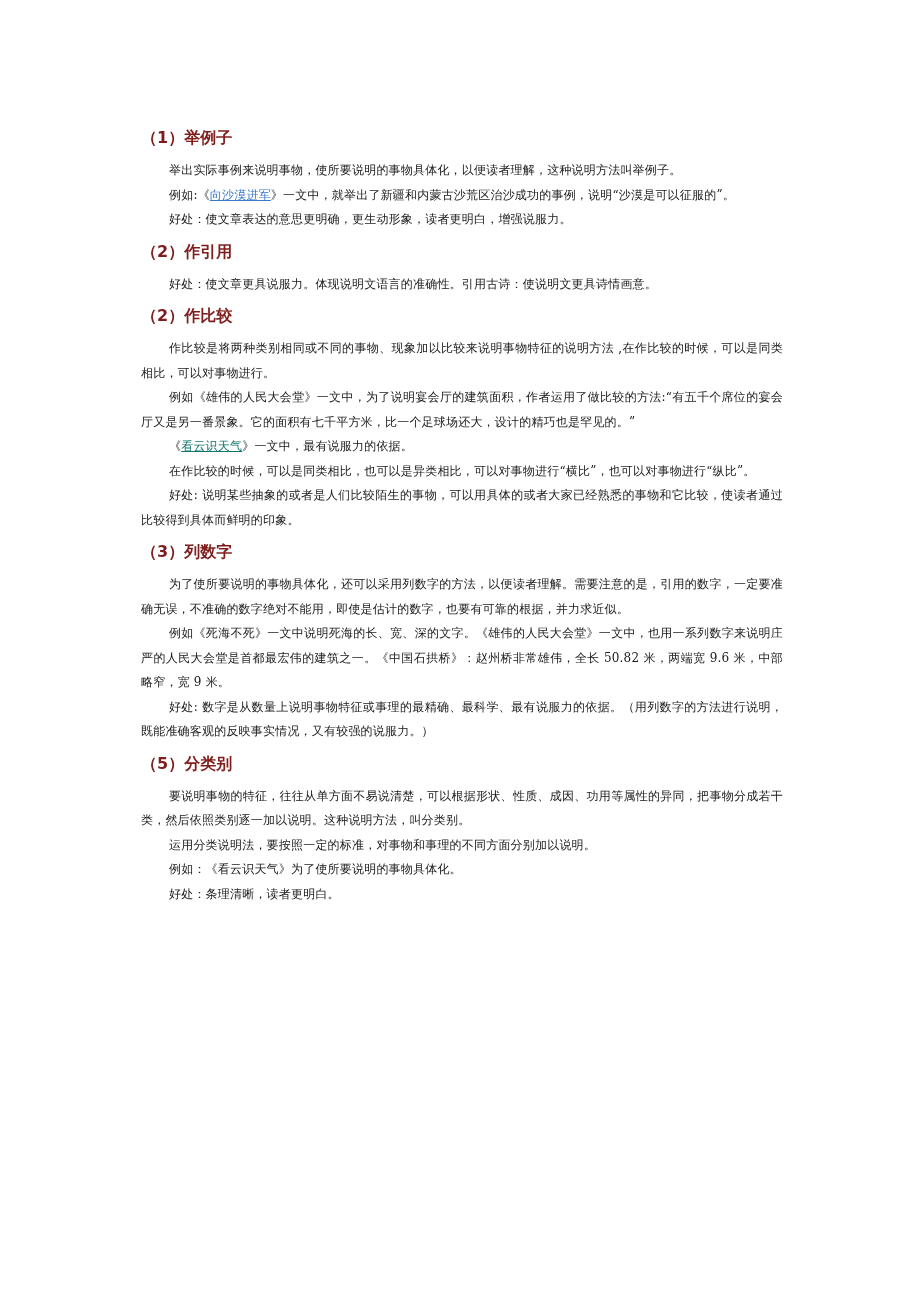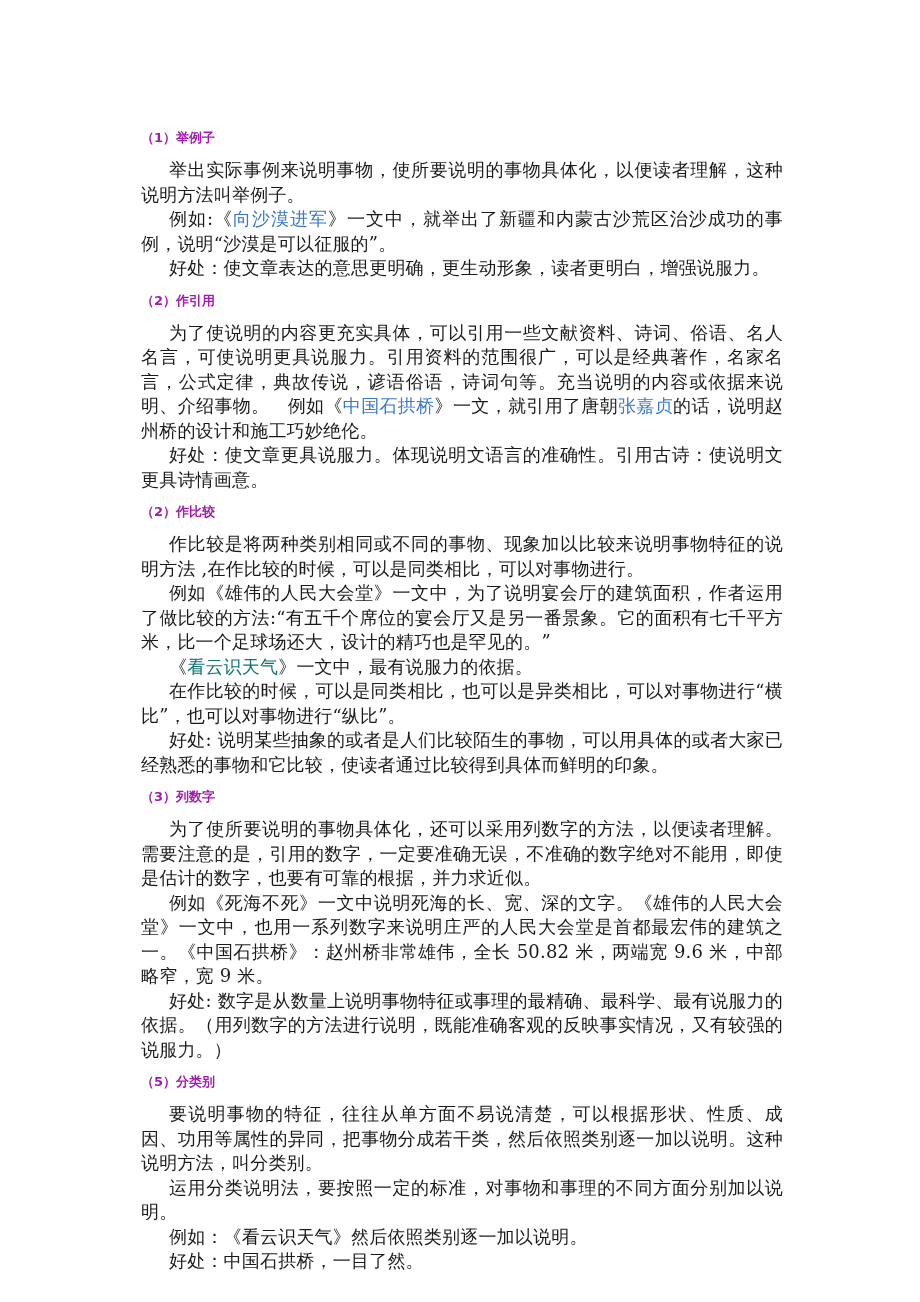--- a/index.html
+++ b/index.html
@@ -4,59 +4,58 @@
 <style>
   html, body { margin: 0; padding: 0; background: #ffffff; }
   body { width: 920px; height: 1302px; position: relative; overflow: hidden; }
   .page {
     position: absolute; left: 141px; top: 126px; width: 642px;
     font-family: "DejaVu Serif", "Liberation Serif", serif;
     color: #1a1a1a;
   }
   .section-title {
     font-family: "DejaVu Sans", "Liberation Sans", sans-serif;
-    font-weight: bold; font-size: 13px; line-height: 24px;
-    margin: 0 0 8px 0; color: #a21caf;
+    font-weight: bold; font-size: 16px; line-height: 24px;
+    margin: 0 0 8px 0; color: #7f1d1d;
   }
   .para {
-    font-size: 18px; line-height: 24.5px; margin: 0; text-indent: 28px;
+    font-size: 12px; line-height: 24.5px; margin: 0; text-indent: 28px;
     text-align: justify; letter-spacing: 0.2px;
   }
   .section { margin-bottom: 8px; }
-  .link { color: #3a78c8; }
+  .link { color: #3a78c8; text-decoration: underline; }
 </style>
 </head>
 <body>
 
 <div class="page" id="page">
     <div class="section">
       <div class="section-title">（1）举例子</div>
       <p class="para"><span>举出实际事例来说明事物，使所要说明的事物具体化，以便读者理解，这种说明方法叫举例子。</span></p>
       <p class="para"><span>例如:《</span><a class="link" style="color: rgb(58, 120, 200);">向沙漠进军</a><span>》一文中，就举出了新疆和内蒙古沙荒区治沙成功的事例，说明“沙漠是可以征服的”。</span></p>
       <p class="para"><span>好处：使文章表达的意思更明确，更生动形象，读者更明白，增强说服力。</span></p>
     </div>
     <div class="section">
       <div class="section-title">（2）作引用</div>
-      <p class="para"><span>为了使说明的内容更充实具体，可以引用一些文献资料、诗词、俗语、名人名言，可使说明更具说服力。引用资料的范围很广，可以是经典著作，名家名言，公式定律，典故传说，谚语俗语，诗词句等。充当说明的内容或依据来说明、介绍事物。　例如《</span><a class="link" style="color: rgb(58, 120, 200);">中国石拱桥</a><span>》一文，就引用了唐朝</span><a class="link" style="color: rgb(58, 120, 200);">张嘉贞</a><span>的话，说明赵州桥的设计和施工巧妙绝伦。</span></p>
       <p class="para"><span>好处：使文章更具说服力。体现说明文语言的准确性。引用古诗：使说明文更具诗情画意。</span></p>
     </div>
     <div class="section">
       <div class="section-title">（2）作比较</div>
       <p class="para"><span>作比较是将两种类别相同或不同的事物、现象加以比较来说明事物特征的说明方法 ,在作比较的时候，可以是同类相比，可以对事物进行。</span></p>
       <p class="para"><span>例如《雄伟的人民大会堂》一文中，为了说明宴会厅的建筑面积，作者运用了做比较的方法:“有五千个席位的宴会厅又是另一番景象。它的面积有七千平方米，比一个足球场还大，设计的精巧也是罕见的。”</span></p>
       <p class="para"><span>《</span><a class="link" style="color: #0f766e;">看云识天气</a><span>》一文中，最有说服力的依据。</span></p>
       <p class="para"><span>在作比较的时候，可以是同类相比，也可以是异类相比，可以对事物进行“横比”，也可以对事物进行“纵比”。</span></p>
       <p class="para"><span>好处: 说明某些抽象的或者是人们比较陌生的事物，可以用具体的或者大家已经熟悉的事物和它比较，使读者通过比较得到具体而鲜明的印象。</span></p>
     </div>
     <div class="section">
       <div class="section-title">（3）列数字</div>
       <p class="para"><span>为了使所要说明的事物具体化，还可以采用列数字的方法，以便读者理解。需要注意的是，引用的数字，一定要准确无误，不准确的数字绝对不能用，即使是估计的数字，也要有可靠的根据，并力求近似。</span></p>
       <p class="para"><span>例如《死海不死》一文中说明死海的长、宽、深的文字。《雄伟的人民大会堂》一文中，也用一系列数字来说明庄严的人民大会堂是首都最宏伟的建筑之一。《中国石拱桥》：赵州桥非常雄伟，全长 50.82 米，两端宽 9.6 米，中部略窄，宽 9 米。</span></p>
       <p class="para"><span>好处: 数字是从数量上说明事物特征或事理的最精确、最科学、最有说服力的依据。（用列数字的方法进行说明，既能准确客观的反映事实情况，又有较强的说服力。）</span></p>
     </div>
     <div class="section">
       <div class="section-title">（5）分类别</div>
       <p class="para"><span>要说明事物的特征，往往从单方面不易说清楚，可以根据形状、性质、成因、功用等属性的异同，把事物分成若干类，然后依照类别逐一加以说明。这种说明方法，叫分类别。</span></p>
       <p class="para"><span>运用分类说明法，要按照一定的标准，对事物和事理的不同方面分别加以说明。</span></p>
-      <p class="para"><span>例如：《看云识天气》然后依照类别逐一加以说明。</span></p>
-      <p class="para"><span>好处：中国石拱桥，一目了然。</span></p>
+      <p class="para"><span>例如：《看云识天气》为了使所要说明的事物具体化。</span></p>
+      <p class="para"><span>好处：条理清晰，读者更明白。</span></p>
     </div>
   </div>
 
 </body></html>

